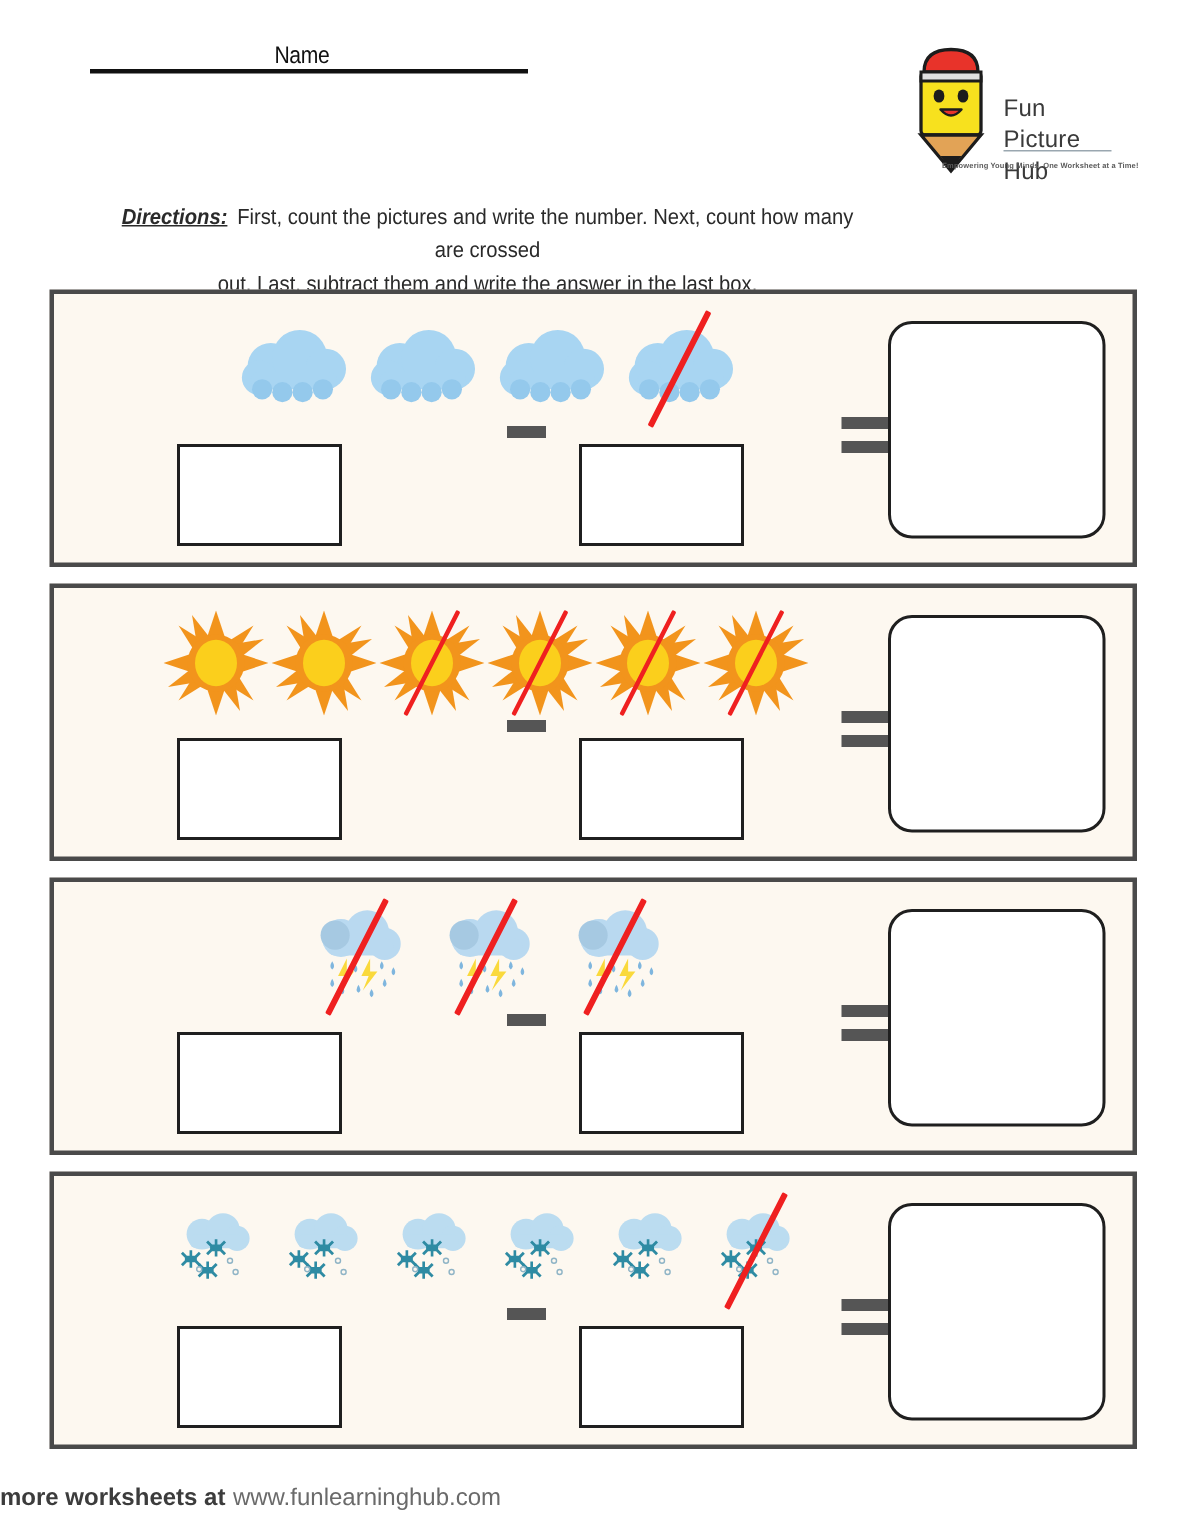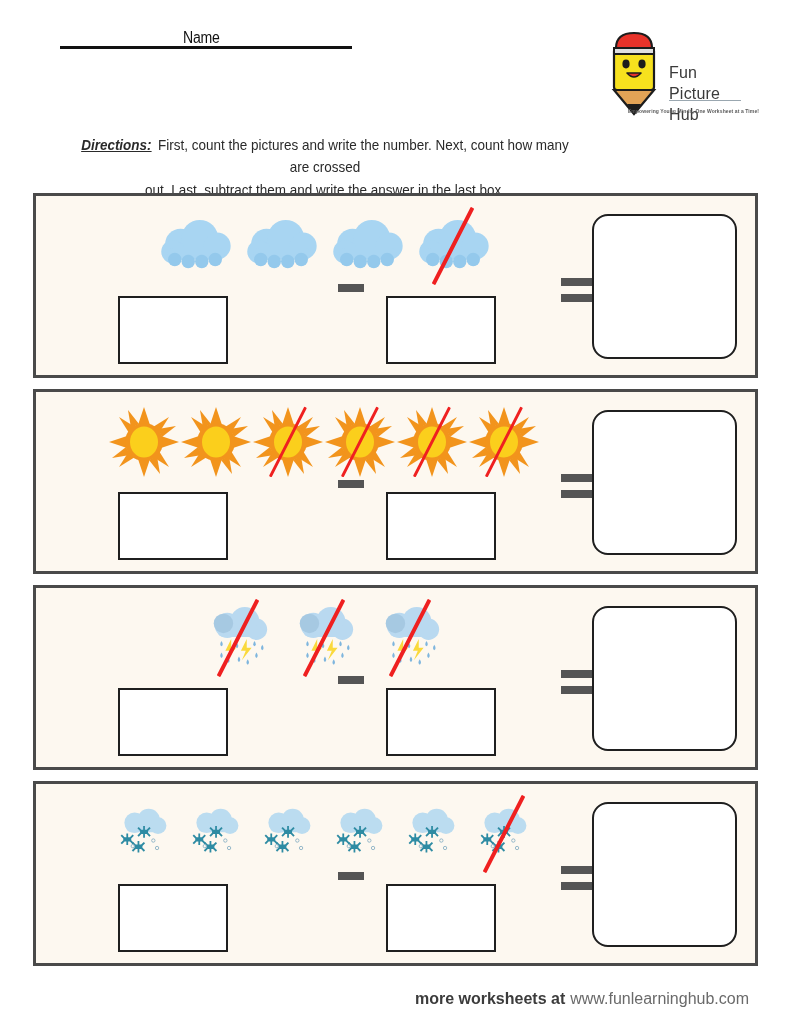--- a/index.html
+++ b/index.html
@@ -238,22 +238,21 @@
     border: 2.5px solid #1f1f1f;
     border-radius: 16px;
   }
 
   
   .footer {
     position: absolute;
     left: 0;
     bottom: 16px;
     width: 791px;
-    padding-right: 42px;
-    text-align: right;
+    padding-right: 17px;
     white-space: nowrap;
   }
   .footer-bold {
     font-family: "Liberation Sans", sans-serif;
     font-size: 16px;
     font-weight: bold;
     color: #3c3c3c;
   }
   .footer-url {
     font-family: "Liberation Sans", sans-serif;

